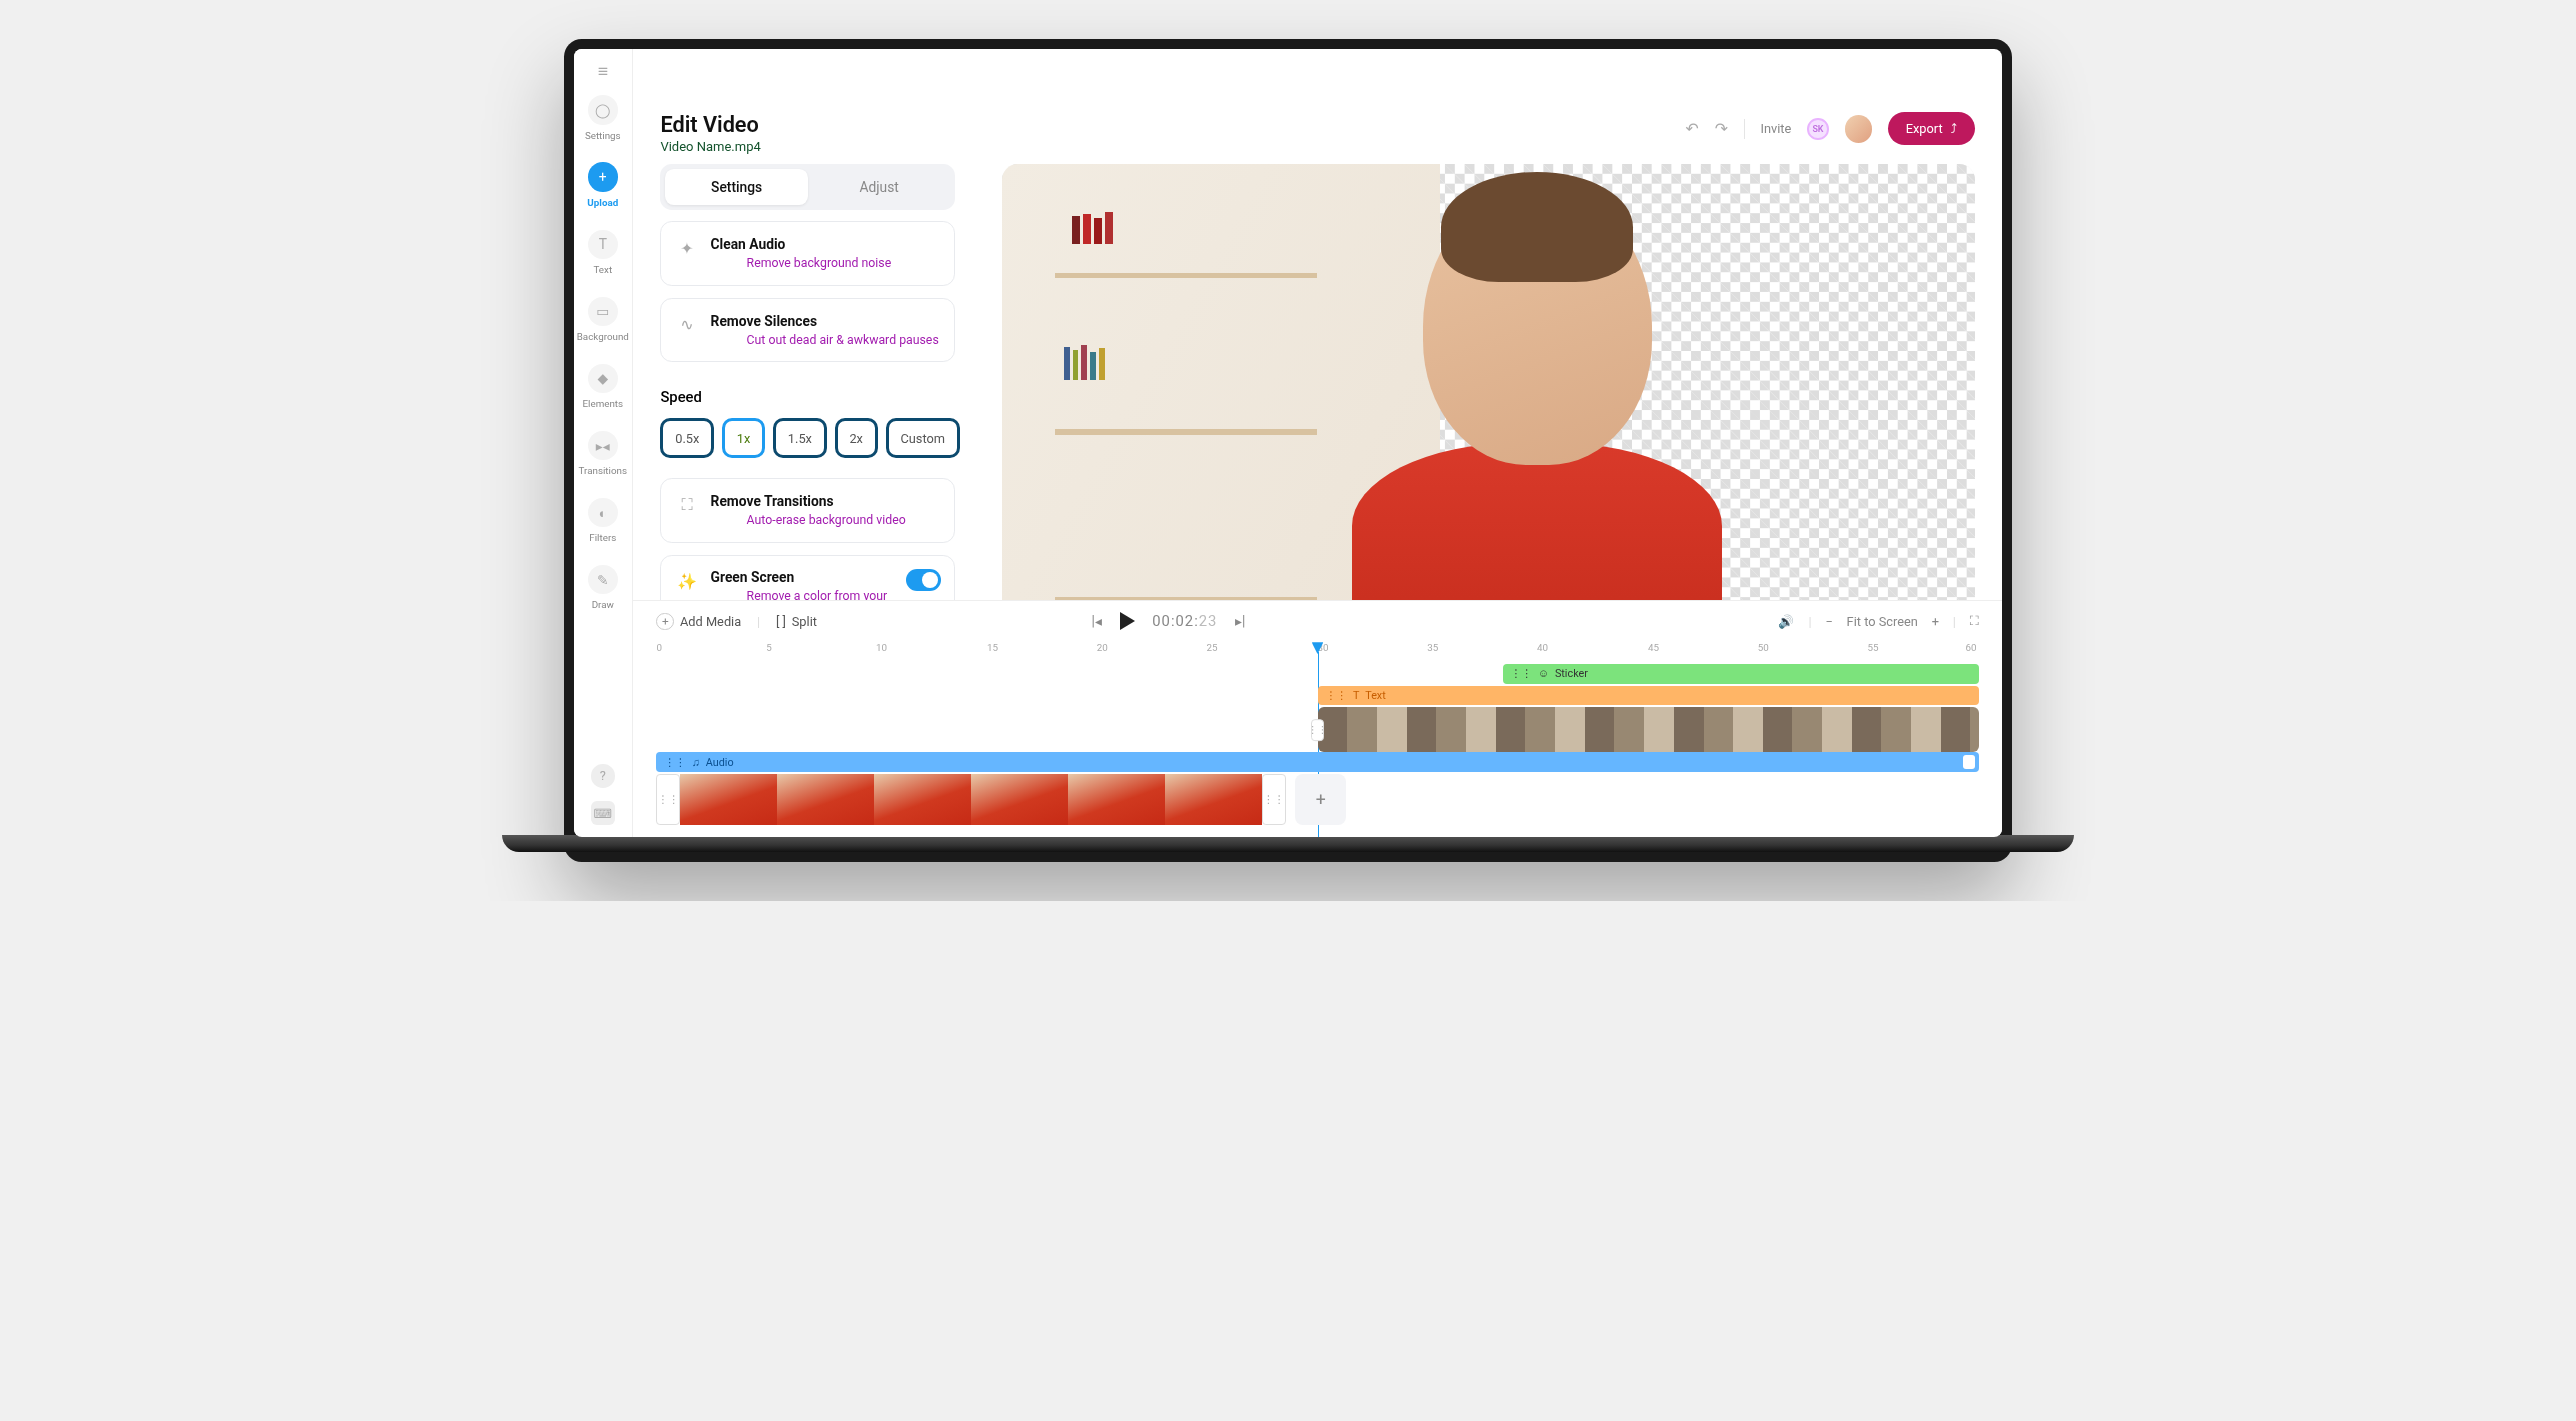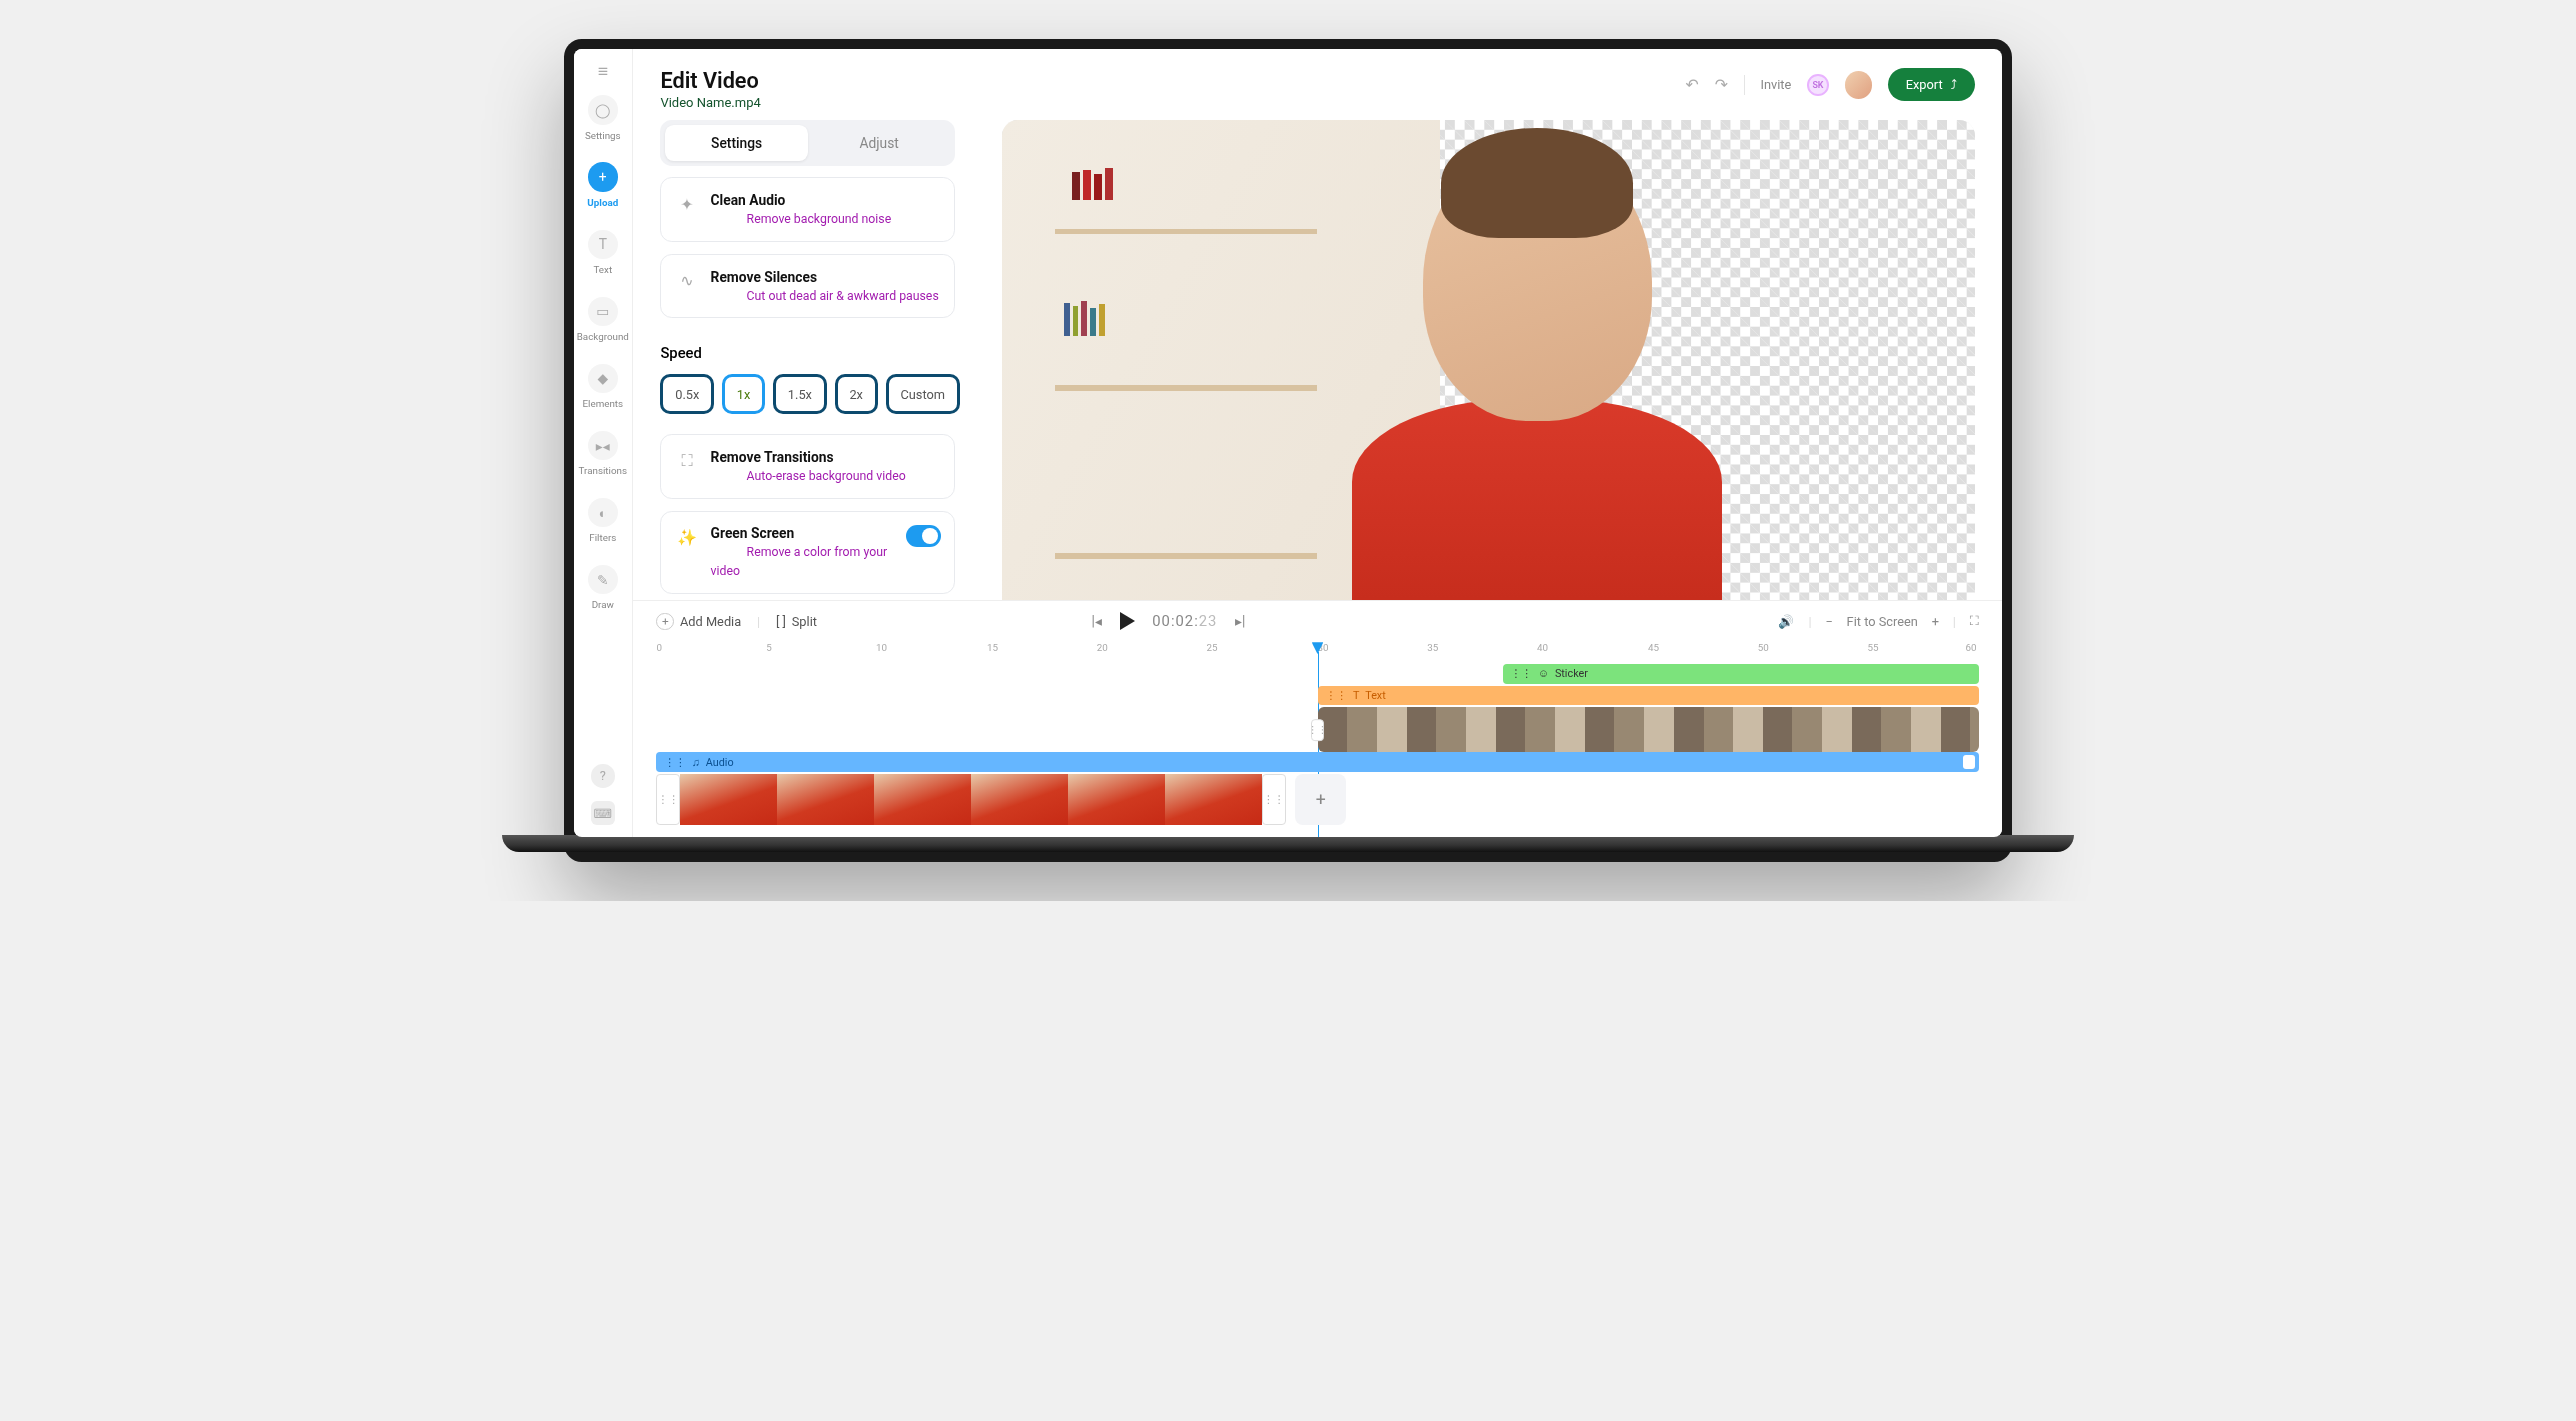--- a/index.html
+++ b/index.html
@@ -13,30 +13,30 @@
   .sidebar-item { display: flex; flex-direction: column; align-items: center; margin-bottom: 21.7px; cursor: pointer; }
   .sidebar-icon { width: 29.5px; height: 29.5px; border-radius: 50%; display: flex; align-items: center; justify-content: center; background: #f4f4f4; color: #aaa; font-size: 13.8px; }
   .sidebar-item.active .sidebar-icon { background: #1d9bf0; color: #fff; }
   .sidebar-label { font-size: 9.8px; color: #888; margin-top: 4.9px; }
   .sidebar-item.active .sidebar-label { color: #1d9bf0; font-weight: bold; }
   .sidebar-bottom { margin-top: auto; display:flex; flex-direction:column; align-items:center; gap:13.8px;}
   .sidebar-bottom .help, .sidebar-bottom .sq { width:23.6px; height:23.6px; border-radius:50%; background:#eee; color:#aaa; display:flex; align-items:center; justify-content:center; font-size:12.8px;}
   .sidebar-bottom .sq { border-radius:5.9px; }
 
   .main-col { flex: 1; display: flex; flex-direction: column; overflow: hidden; }
-  .header-row { display: flex; align-items: flex-start; padding: 19.7px 27.6px 9.8px 27.6px; }
+  .header-row { display: flex; align-items: flex-start; padding: 19.7px 27.6px 9.8px 27.6px; margin-top: 44px; }
   .title-block h1 { font-size: 21.7px; font-weight: 600; color: #111; }
   .title-block .sub { font-size: 13px; color: #14532d; margin-top: 2px; }
   .header-right { margin-left: auto; display: flex; align-items: center; gap: 15.8px; }
   .hr-icon { color: #aaa; font-size: 15.8px; cursor:pointer; }
   .hr-sep { width:1px; height:19.7px; background:#e5e5e5; }
   .invite { font-size: 12.8px; color: #888; }
   .avatar-sm { width: 21.7px; height: 21.7px; border-radius: 50%; border: 2px solid #e9b3ff; background:#f5e1ff; font-size:8.9px; color:#c070e0; display:flex; align-items:center; justify-content:center; font-weight:600;}
   .avatar2 { width: 27.6px; height: 27.6px; border-radius: 50%; background: linear-gradient(135deg,#f0d0b0,#e0a080); }
-  .export-btn { background: #15803d; color: #fff; border-radius: 19.7px; padding: 8.9px 17.7px; font-size: 12.8px; display: flex; align-items: center; gap: 7.9px; cursor:pointer; }
+  .export-btn { background: #be185d; color: #fff; border-radius: 19.7px; padding: 8.9px 17.7px; font-size: 12.8px; display: flex; align-items: center; gap: 7.9px; cursor:pointer; }
 
   .content-row { display: flex; flex: 1; overflow: hidden; padding: 0 27.6px 15.8px 27.6px; gap: 47px; align-items:flex-start; }
   .settings-panel { width: 295px; display: flex; flex-direction: column; }
   .tabs { background: #f1f2f5; border-radius: 11.8px; padding: 4.9px; display: flex; margin-bottom: 11.8px; }
   .tab { flex: 1; text-align: center; padding: 9.8px; font-size: 13.8px; color: #888; border-radius: 8.9px; cursor:pointer; }
   .tab.active { background: #fff; color: #111; font-weight: 500; box-shadow: 0 1px 3px rgba(0,0,0,0.08); }
 
   .card { background: #fff; border: 1px solid #e8eaee; border-radius: 11.8px; padding: 13.8px; display: flex; gap: 11.8px; align-items: flex-start; margin-bottom: 11.8px; cursor:pointer; }
   .card-icon { width: 23.6px; height: 23.6px; color: #aaa; flex-shrink: 0; display:flex; align-items:center; justify-content:center; }
   .card-text strong { font-size: 13.8px; font-weight: 700; color: #111; display: block; }

